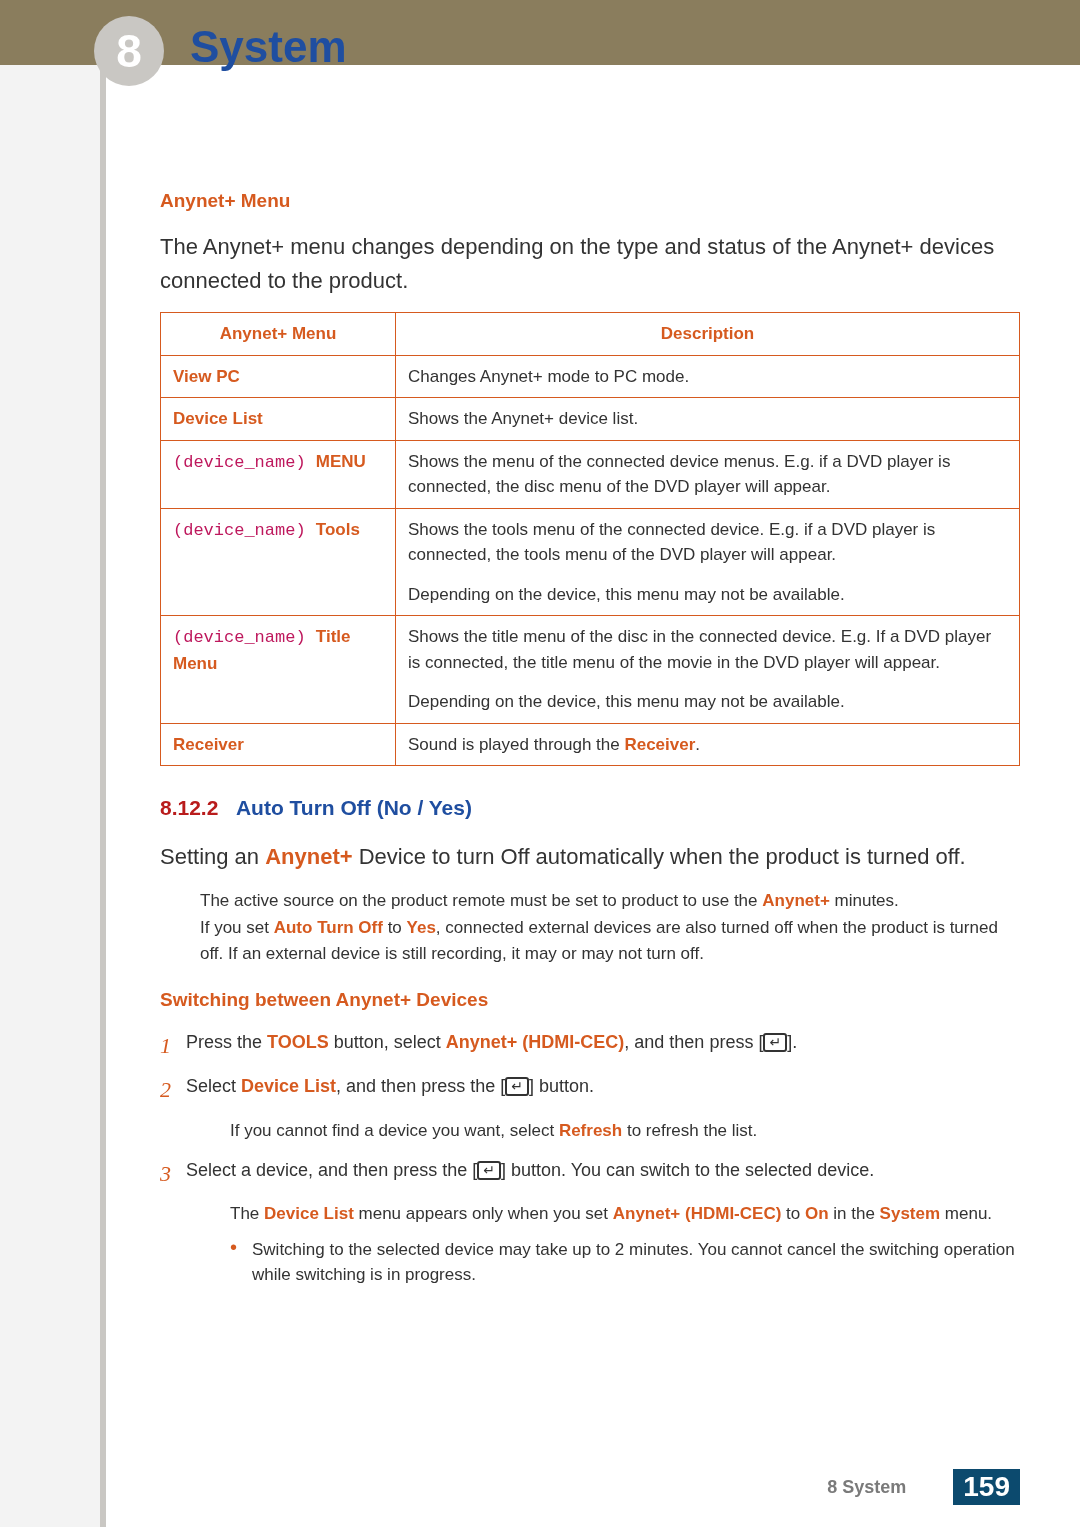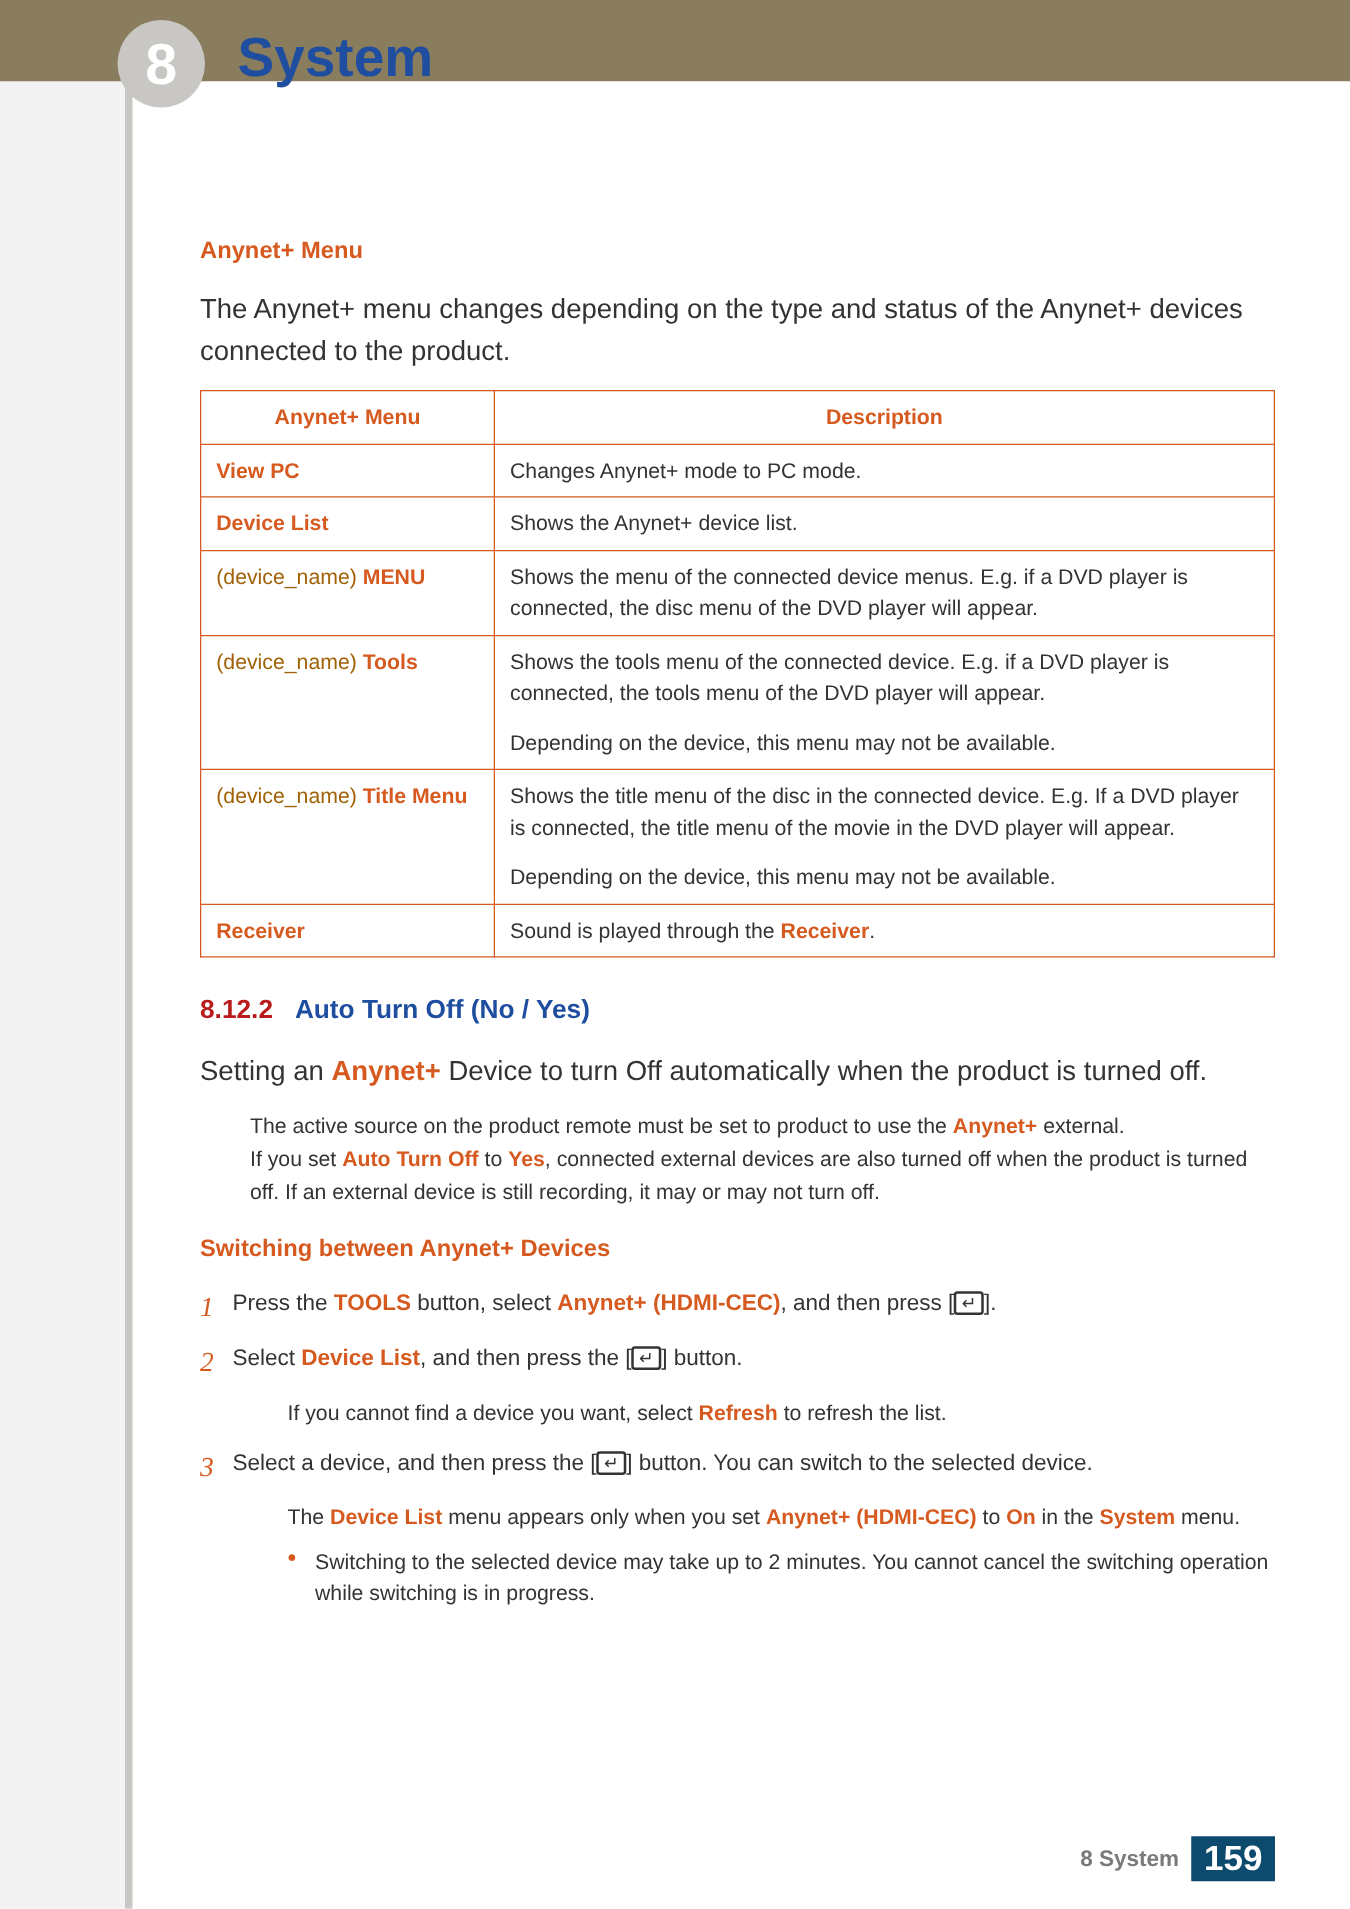--- a/index.html
+++ b/index.html
@@ -10,36 +10,36 @@
   .side-band-dark { position: absolute; top: 0; left: 100px; bottom: 0; width: 6px; background: #c9c7c3; }
   .chapter-badge { position: absolute; left: 94px; top: 16px; width: 70px; height: 70px; border-radius: 50%; background: #c9c7c3; z-index: 2; display:flex; align-items:center; justify-content:center; color:#fff; font-size:46px; font-weight:700; }
   .header-title { position: absolute; left: 190px; top: 22px; font-size: 44px; font-weight: 700; color: #1f4ea0; z-index:3; }
   .content { position: absolute; left: 160px; right: 60px; top: 190px; }
   .h-sub { color: #d65a1f; font-weight: 700; font-size: 19px; margin-bottom: 18px; }
   .body-text { font-size: 22px; line-height: 1.55; color: #333; margin-bottom: 14px; }
   table.anynet { width: 100%; border-collapse: collapse; border: 1px solid #d65a1f; margin-top: 14px; margin-bottom: 30px; font-size: 17px; }
   table.anynet th, table.anynet td { border: 1px solid #d65a1f; padding: 8px 12px; text-align: left; vertical-align: top; line-height: 1.5; }
   table.anynet th { color: #d65a1f; font-weight: 700; text-align: center; }
   .cell-left-bold { color: #d65a1f; font-weight: 700; }
-  .cell-left-prefix { color: #a16207; font-weight: 400; }
+  .cell-left-prefix { color: #be185d; font-weight: 400; font-family: Liberation Mono, monospace; }
   .subnote { margin-top: 14px; text-align: left; display:block; }
   .h-section { color: #1f4ea0; font-weight: 700; font-size: 21px; margin: 14px 0 20px 0; }
   .sec-num { color: #b91c1c; font-weight: 700; }
   .indent-note { margin-left: 40px; font-size: 17px; line-height: 1.55; color: #333; margin-bottom: 22px; }
   .step-list { list-style: none; padding: 0; margin: 0; }
   .step-list li { display: flex; align-items: flex-start; font-size: 18px; line-height: 1.55; margin-bottom: 10px; }
   .step-num { color: #d65a1f; font-style: italic; font-size: 22px; font-weight: 400; width: 26px; flex-shrink: 0; font-family: Georgia, 'Times New Roman', serif; }
   .step-body { flex: 1; }
   .kw { color: #d65a1f; font-weight: 700; }
   .enter-icon { display: inline-block; vertical-align: middle; border: 2px solid #333; border-radius: 3px; padding: 0 4px; font-size: 14px; line-height: 1.1; position: relative; top: -1px; }
   .sub-indent { margin-left: 70px; font-size: 17px; line-height: 1.5; color: #333; margin: 10px 0 14px 70px; }
   .bullet-list { list-style: none; margin: 10px 0 0 0; padding: 0; }
   .bullet-list li { display: flex; align-items: flex-start; margin-bottom: 6px; }
   .bullet-dot { color: #d65a1f; font-size: 20px; line-height: 1; width: 22px; flex-shrink: 0; }
-  .footer { position: absolute; bottom: 22px; right: 60px; display: flex; align-items: center; }
+  .footer { position: absolute; bottom: 22px; right: 60px; display: flex; align-items: center; gap: 37px; }
   .footer-label { color: #7a7a7a; font-weight: 700; font-size: 18px; margin-right: 10px; }
   .footer-page { background: #0c4a6e; color: #fff; font-weight: 700; font-size: 28px; padding: 2px 10px; }
 </style>
 </head>
 <body>
 
 <div class="page">
   <div class="side-band"></div>
   <div class="side-band-dark"></div>
   <div class="top-band"></div>
@@ -94,21 +94,21 @@
 
     <div class="h-section">
       <span class="sec-num">8.12.2</span>&nbsp;&nbsp;&nbsp;<span>Auto Turn Off (No / Yes)</span>
     </div>
 
     <p class="body-text">
       <span>Setting an </span><span class="kw">Anynet+</span><span> Device to turn Off automatically when the product is turned off.</span>
     </p>
 
     <div class="indent-note">
-      <span>The active source on the product remote must be set to product to use the </span><span class="kw">Anynet+</span><span> external.</span><br>
+      <span>The active source on the product remote must be set to product to use the </span><span class="kw">Anynet+</span><span> minutes.</span><br>
       <span>If you set </span><span class="kw">Auto Turn Off</span><span> to </span><span class="kw">Yes</span><span>, connected external devices are also turned off when the product is turned off. If an external device is still recording, it may or may not turn off.</span>
     </div>
 
     <div class="h-sub">Switching between Anynet+ Devices</div>
 
     <ol class="step-list">
       <li>
         <span class="step-num">1</span>
         <span class="step-body">
           <span>Press the </span><span class="kw">TOOLS</span><span> button, select </span><span class="kw">Anynet+ (HDMI-CEC)</span><span>, and then press [</span><span class="enter-icon">↵</span><span>].</span>

